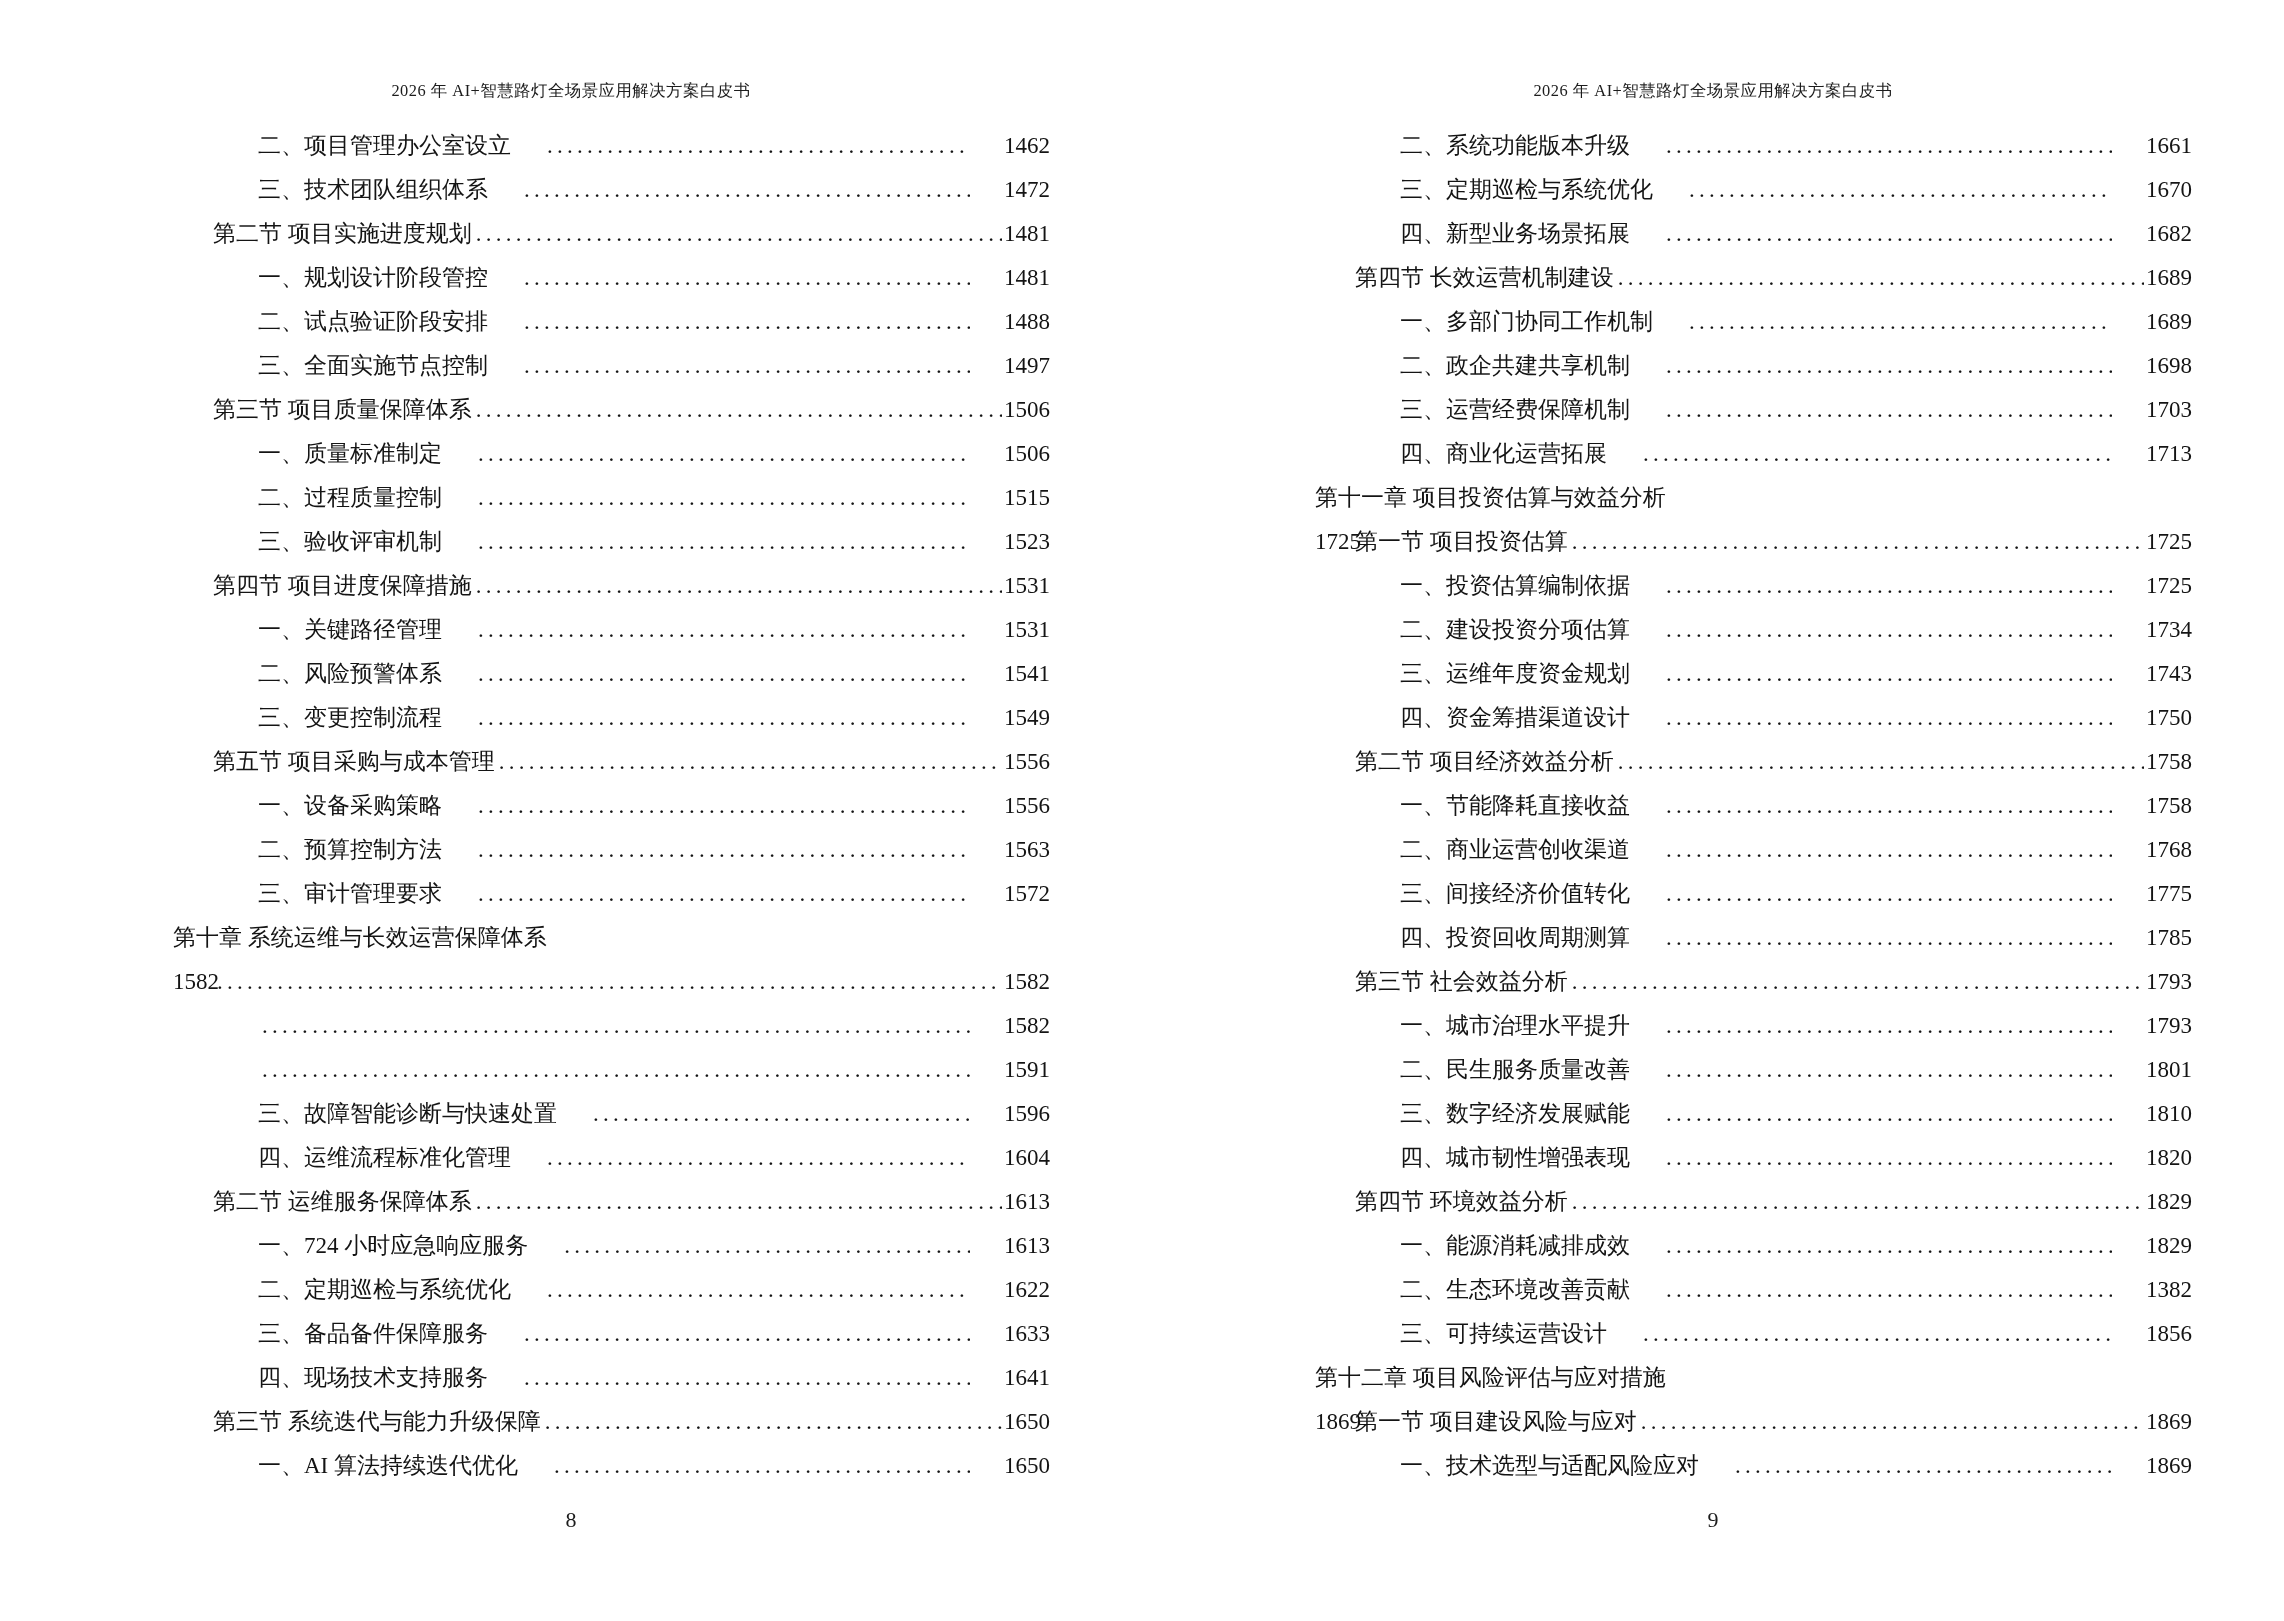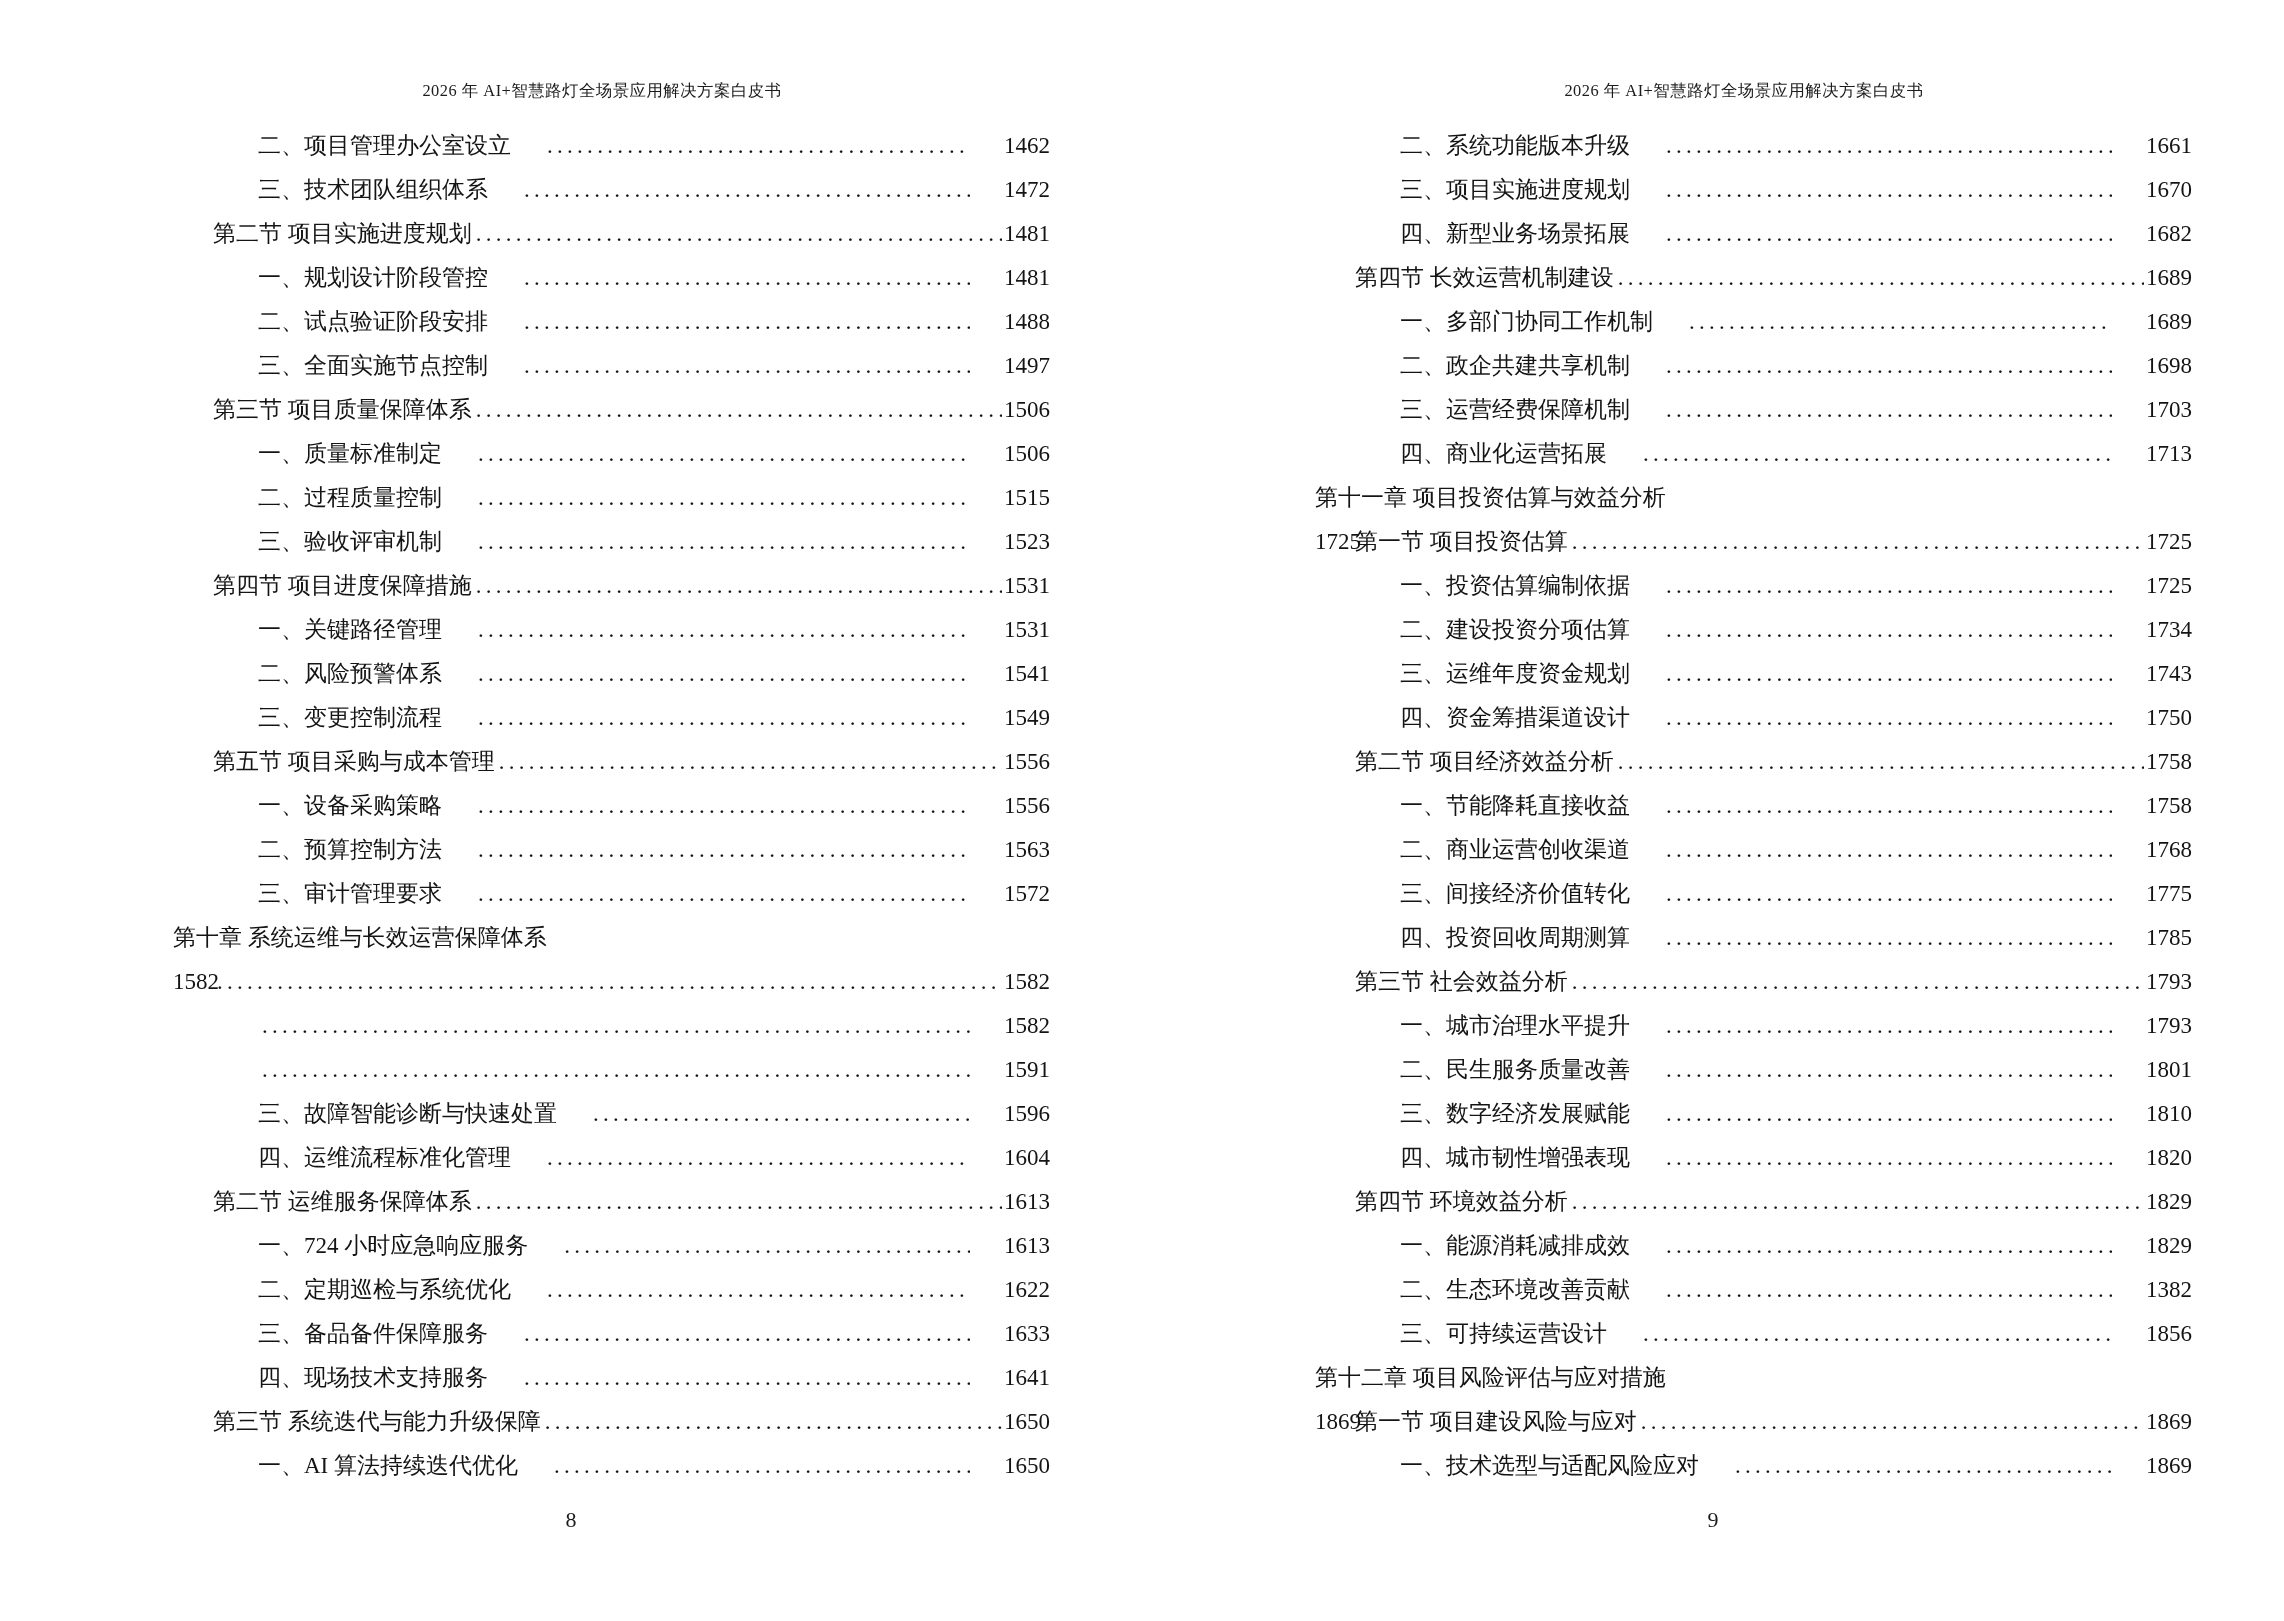--- a/index.html
+++ b/index.html
@@ -28,21 +28,20 @@
   .page-header {
     position: absolute;
     top: 80px;
     left: 0;
     width: 100%;
     text-align: center;
     font-size: 16.4px;
     letter-spacing: 0.5px;
     white-space: nowrap;
     color: #1c1c1c;
-    margin-left: 31px;
   }
 
   .toc {
     position: absolute;
     top: 124px;
     left: 0;
     right: 92px;
   }
   .toc-row {
     display: flex;
@@ -247,21 +246,21 @@
 
 <div class="page page-right">
   <div class="page-header">2026 年 AI+智慧路灯全场景应用解决方案白皮书</div>
   <div class="toc">
       <div class="toc-row lvl-item">
         <span class="toc-label">二、系统功能版本升级</span>
         <span class="toc-dots">......................................................................................................................................................</span>
         <span class="toc-num">1661</span>
       </div>
       <div class="toc-row lvl-item">
-        <span class="toc-label">三、项目实施进度规划</span>
+        <span class="toc-label">三、定期巡检与系统优化</span>
         <span class="toc-dots">......................................................................................................................................................</span>
         <span class="toc-num">1670</span>
       </div>
       <div class="toc-row lvl-item">
         <span class="toc-label">四、新型业务场景拓展</span>
         <span class="toc-dots">......................................................................................................................................................</span>
         <span class="toc-num">1682</span>
       </div>
       <div class="toc-row lvl-section">
         <span class="toc-label">第四节 长效运营机制建设</span>

